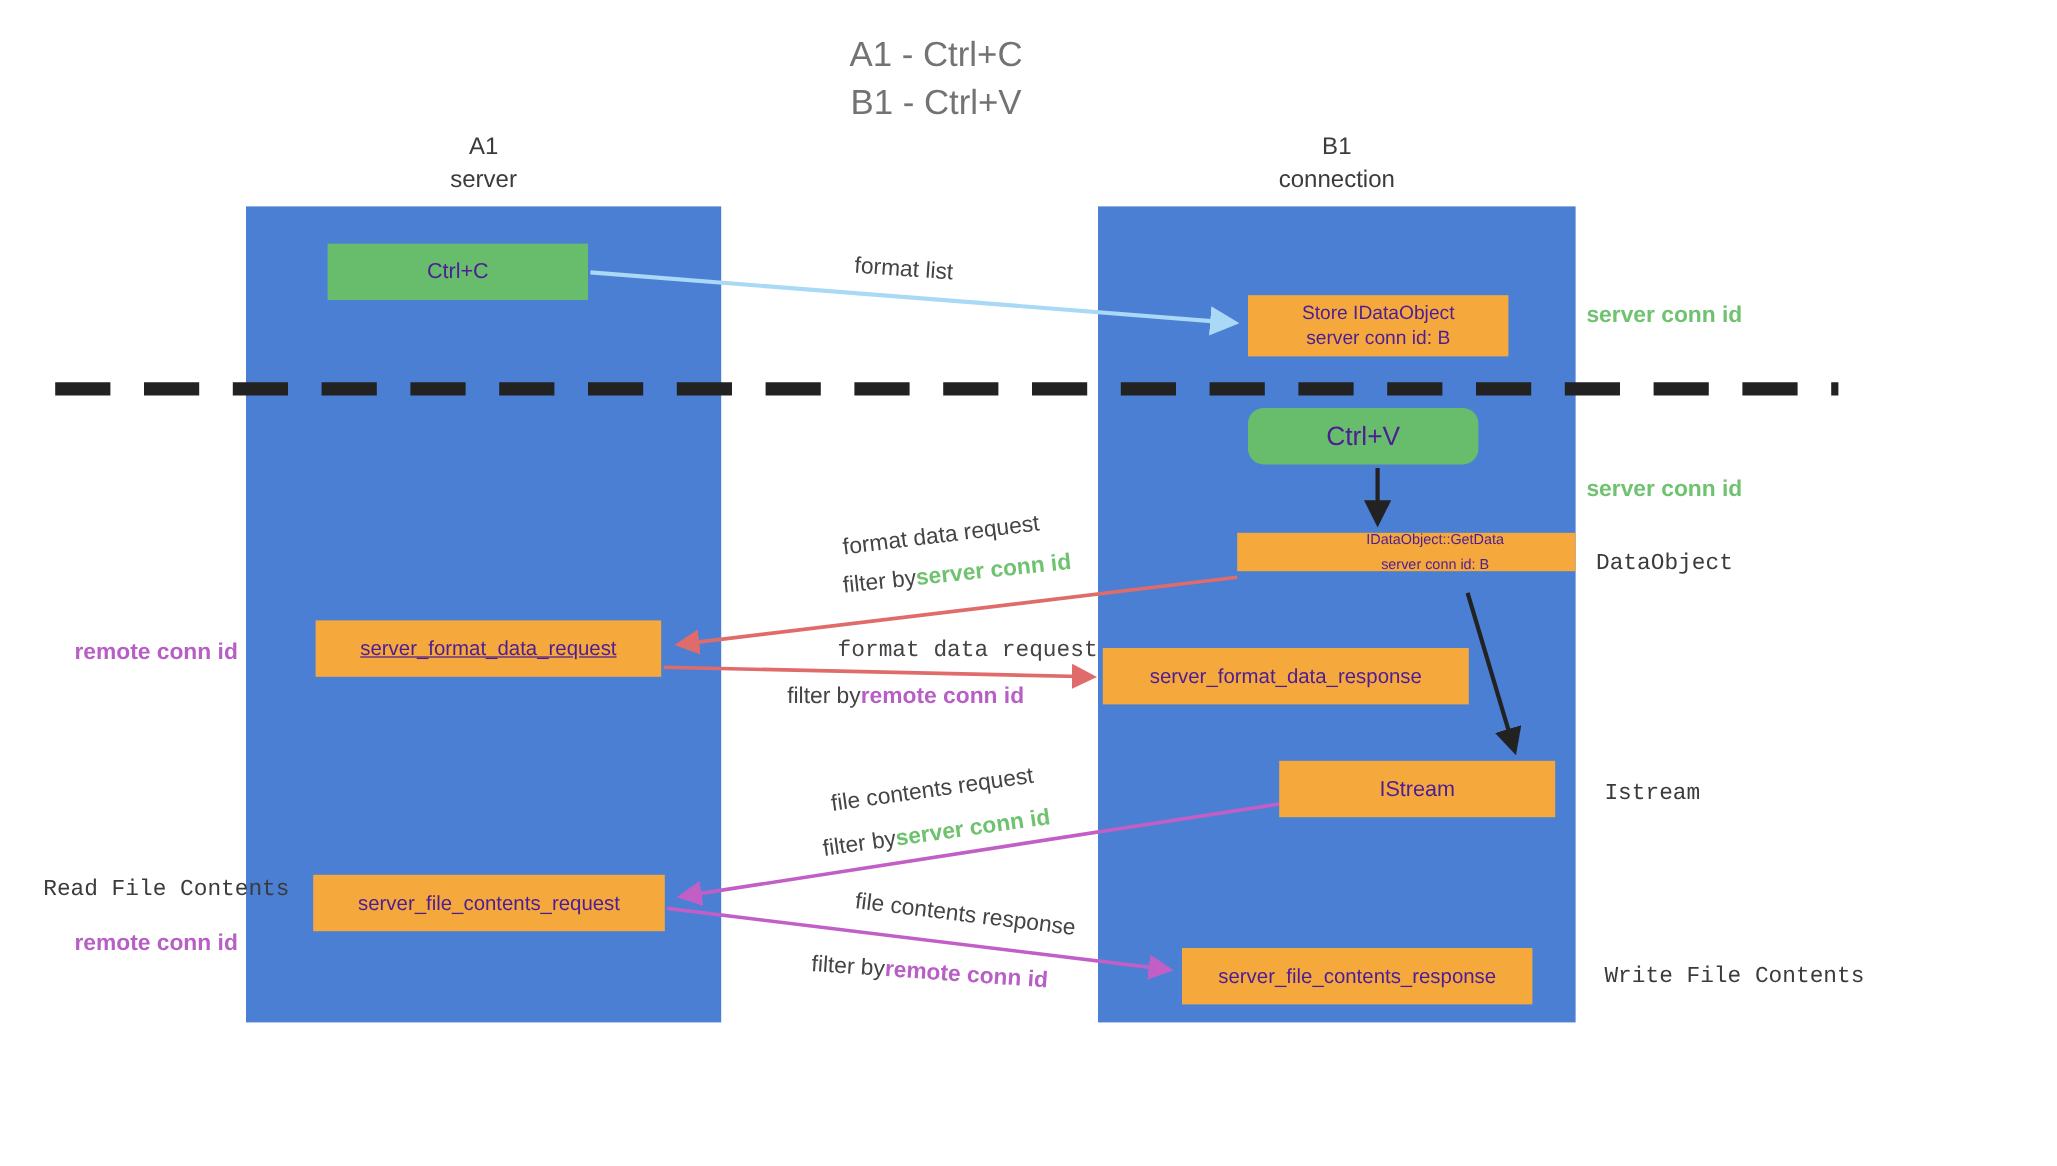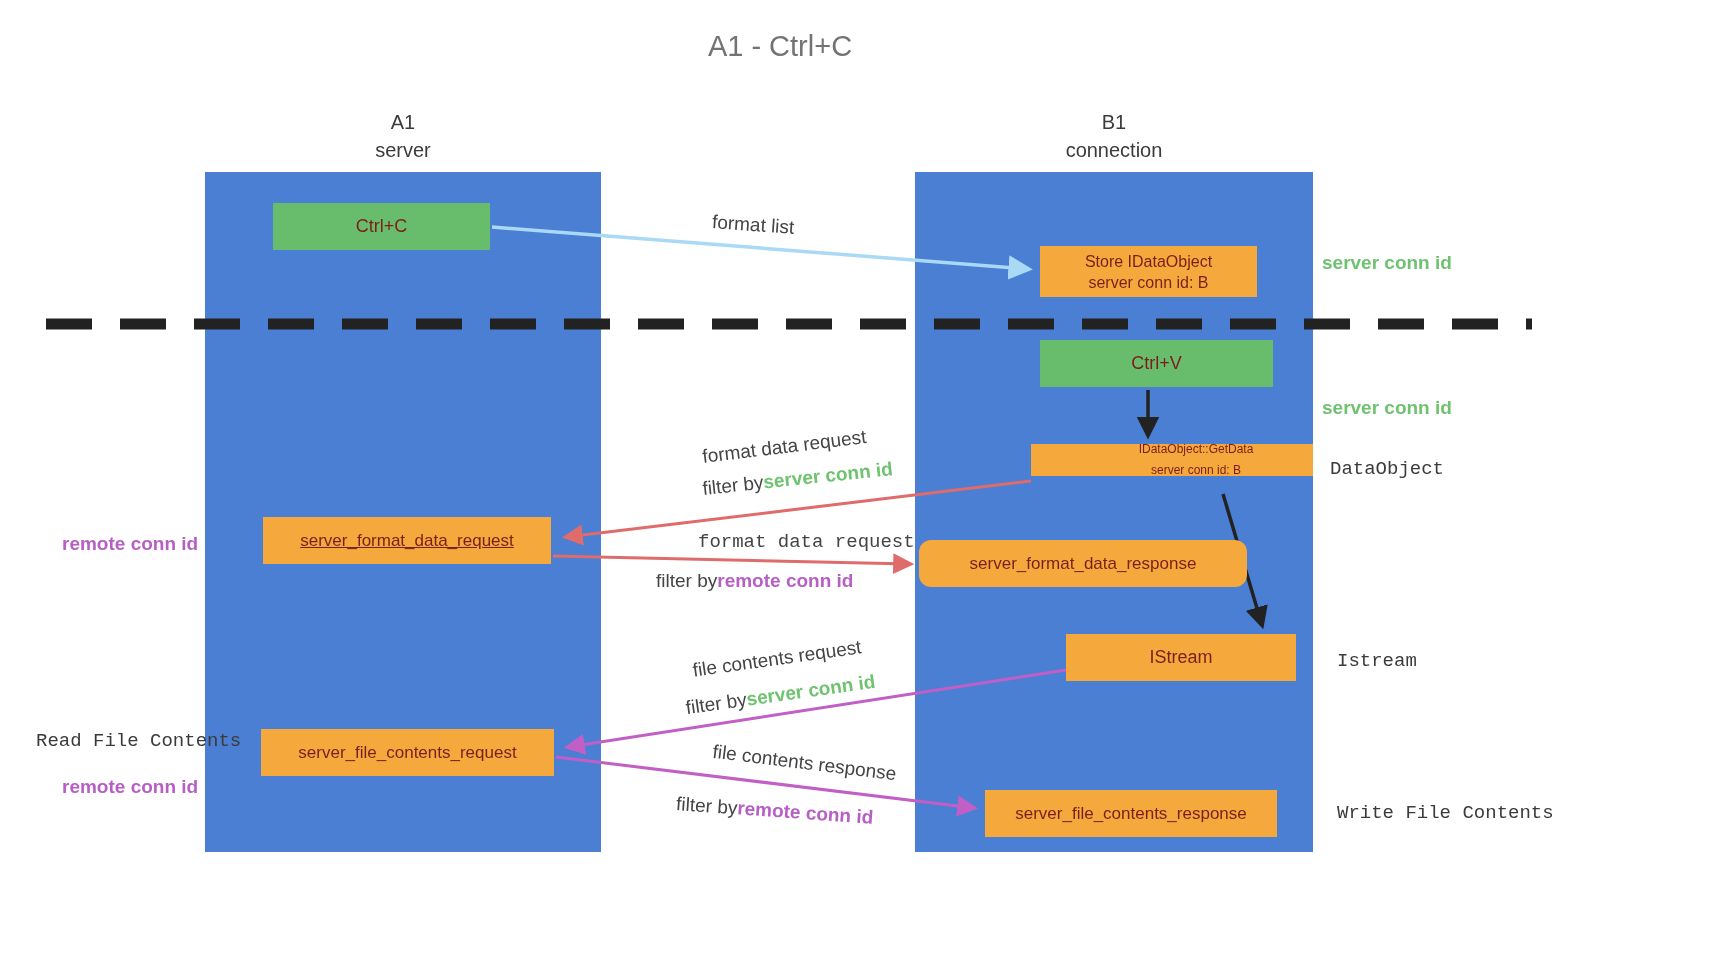--- a/index.html
+++ b/index.html
@@ -10,30 +10,30 @@
   .abs{position:absolute;}
   #title{left:560px;top:26px;width:440px;text-align:center;font-size:29px;line-height:40px;color:#737373;}
   .lane-header{text-align:center;font-size:20px;line-height:28px;color:#3b3b3b;}
   #lane-header-left{left:205px;top:108px;width:396px;}
   #lane-header-right{left:915px;top:108px;width:398px;}
   .lane{background:#4a7fd4;}
   #lane-left{left:205px;top:172px;width:396px;height:680px;}
   #lane-right{left:915px;top:172px;width:398px;height:680px;}
   .node{
     display:flex;flex-direction:column;align-items:center;justify-content:center;
-    color:#7f1d1d;text-align:center;font-size:17px;line-height:21px;
+    color:#4c1d95;text-align:center;font-size:17px;line-height:21px;
   }
   .green{background:#67bd6b;}
   .orange{background:#f5a83c;}
   #node-ctrl-c{left:273px;top:203px;width:217px;height:47px;font-size:18px;}
   #node-store{left:1040px;top:246px;width:217px;height:51px;font-size:16px;text-align:center;}
-  #node-ctrl-v{left:1040px;top:340px;width:233px;height:47px;font-size:18px;}
+  #node-ctrl-v{left:1040px;top:340px;width:192px;height:47px;font-size:22px;border-radius:13px;}
   #node-getdata{left:1031px;top:444px;width:234px;height:32px;font-size:12px;padding-left:48px;}
   #node-sfdreq{left:263px;top:517px;width:288px;height:47px;text-decoration:underline;}
-  #node-sfdres{left:919px;top:540px;width:328px;height:47px;border-radius:12px;}
+  #node-sfdres{left:919px;top:540px;width:305px;height:47px;}
   #node-istream{left:1066px;top:634px;width:230px;height:47px;font-size:18px;}
   #node-sfcreq{left:261px;top:729px;width:293px;height:47px;}
   #node-sfcres{left:985px;top:790px;width:292px;height:47px;}
   .side-label{font-size:19px;white-space:nowrap;}
   .green-text{color:#6fc26f;font-weight:bold;}
   .purple-text{color:#b75fc5;font-weight:bold;}
   .dark-text{color:#3b3b3b;font-family:Liberation Mono, monospace;}
   #lbl-server-conn-top{left:1322px;top:252px;}
   #lbl-server-conn-mid{left:1322px;top:397px;}
   #lbl-dataobject{left:1330px;top:458px;}
@@ -54,20 +54,21 @@
   #al-filter4{left:676px;top:800px;transform:rotate(4deg);}
   #arrows{position:absolute;left:0;top:0;pointer-events:none;}
 </style>
 </head>
 <body>
 
 <div id="stage">
 
   <div id="title" class="abs">
     <div>A1 - Ctrl+C</div>
+    <div>B1 - Ctrl+V</div>
   </div>
 
   <div id="lane-header-left" class="abs lane-header">
     <div>A1</div>
     <div>server</div>
   </div>
   <div id="lane-header-right" class="abs lane-header">
     <div>B1</div>
     <div>connection</div>
   </div>

